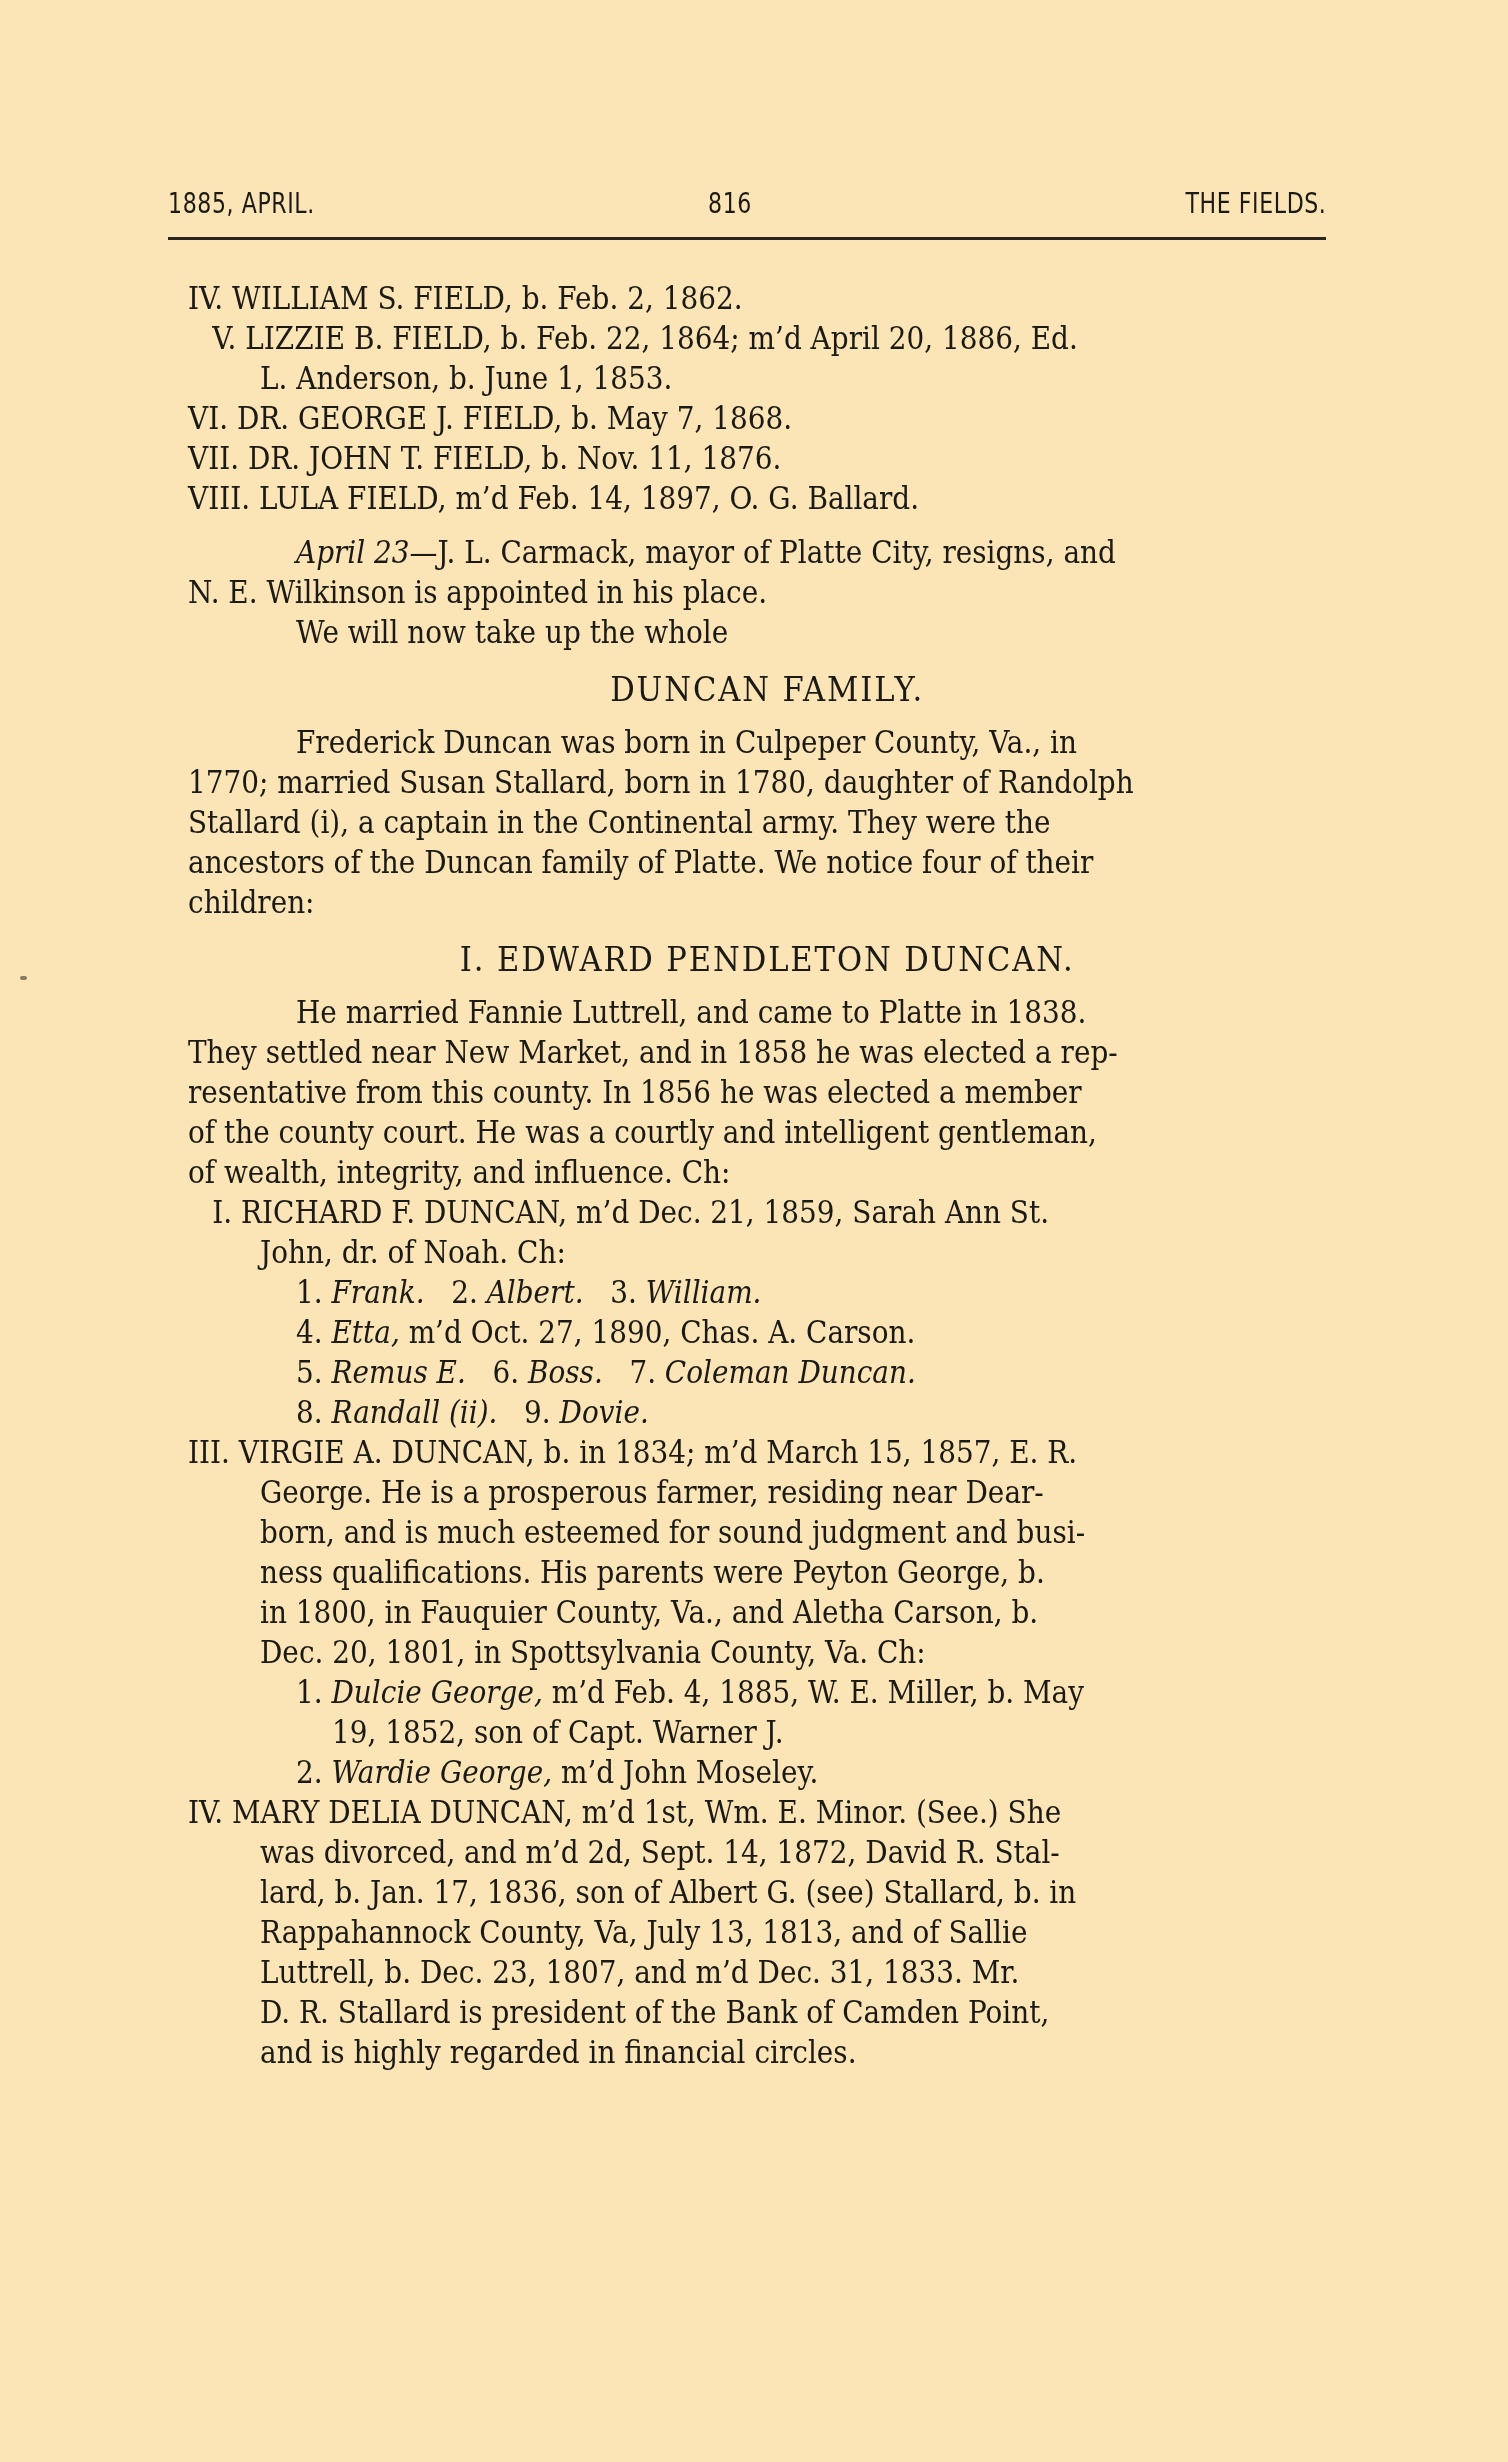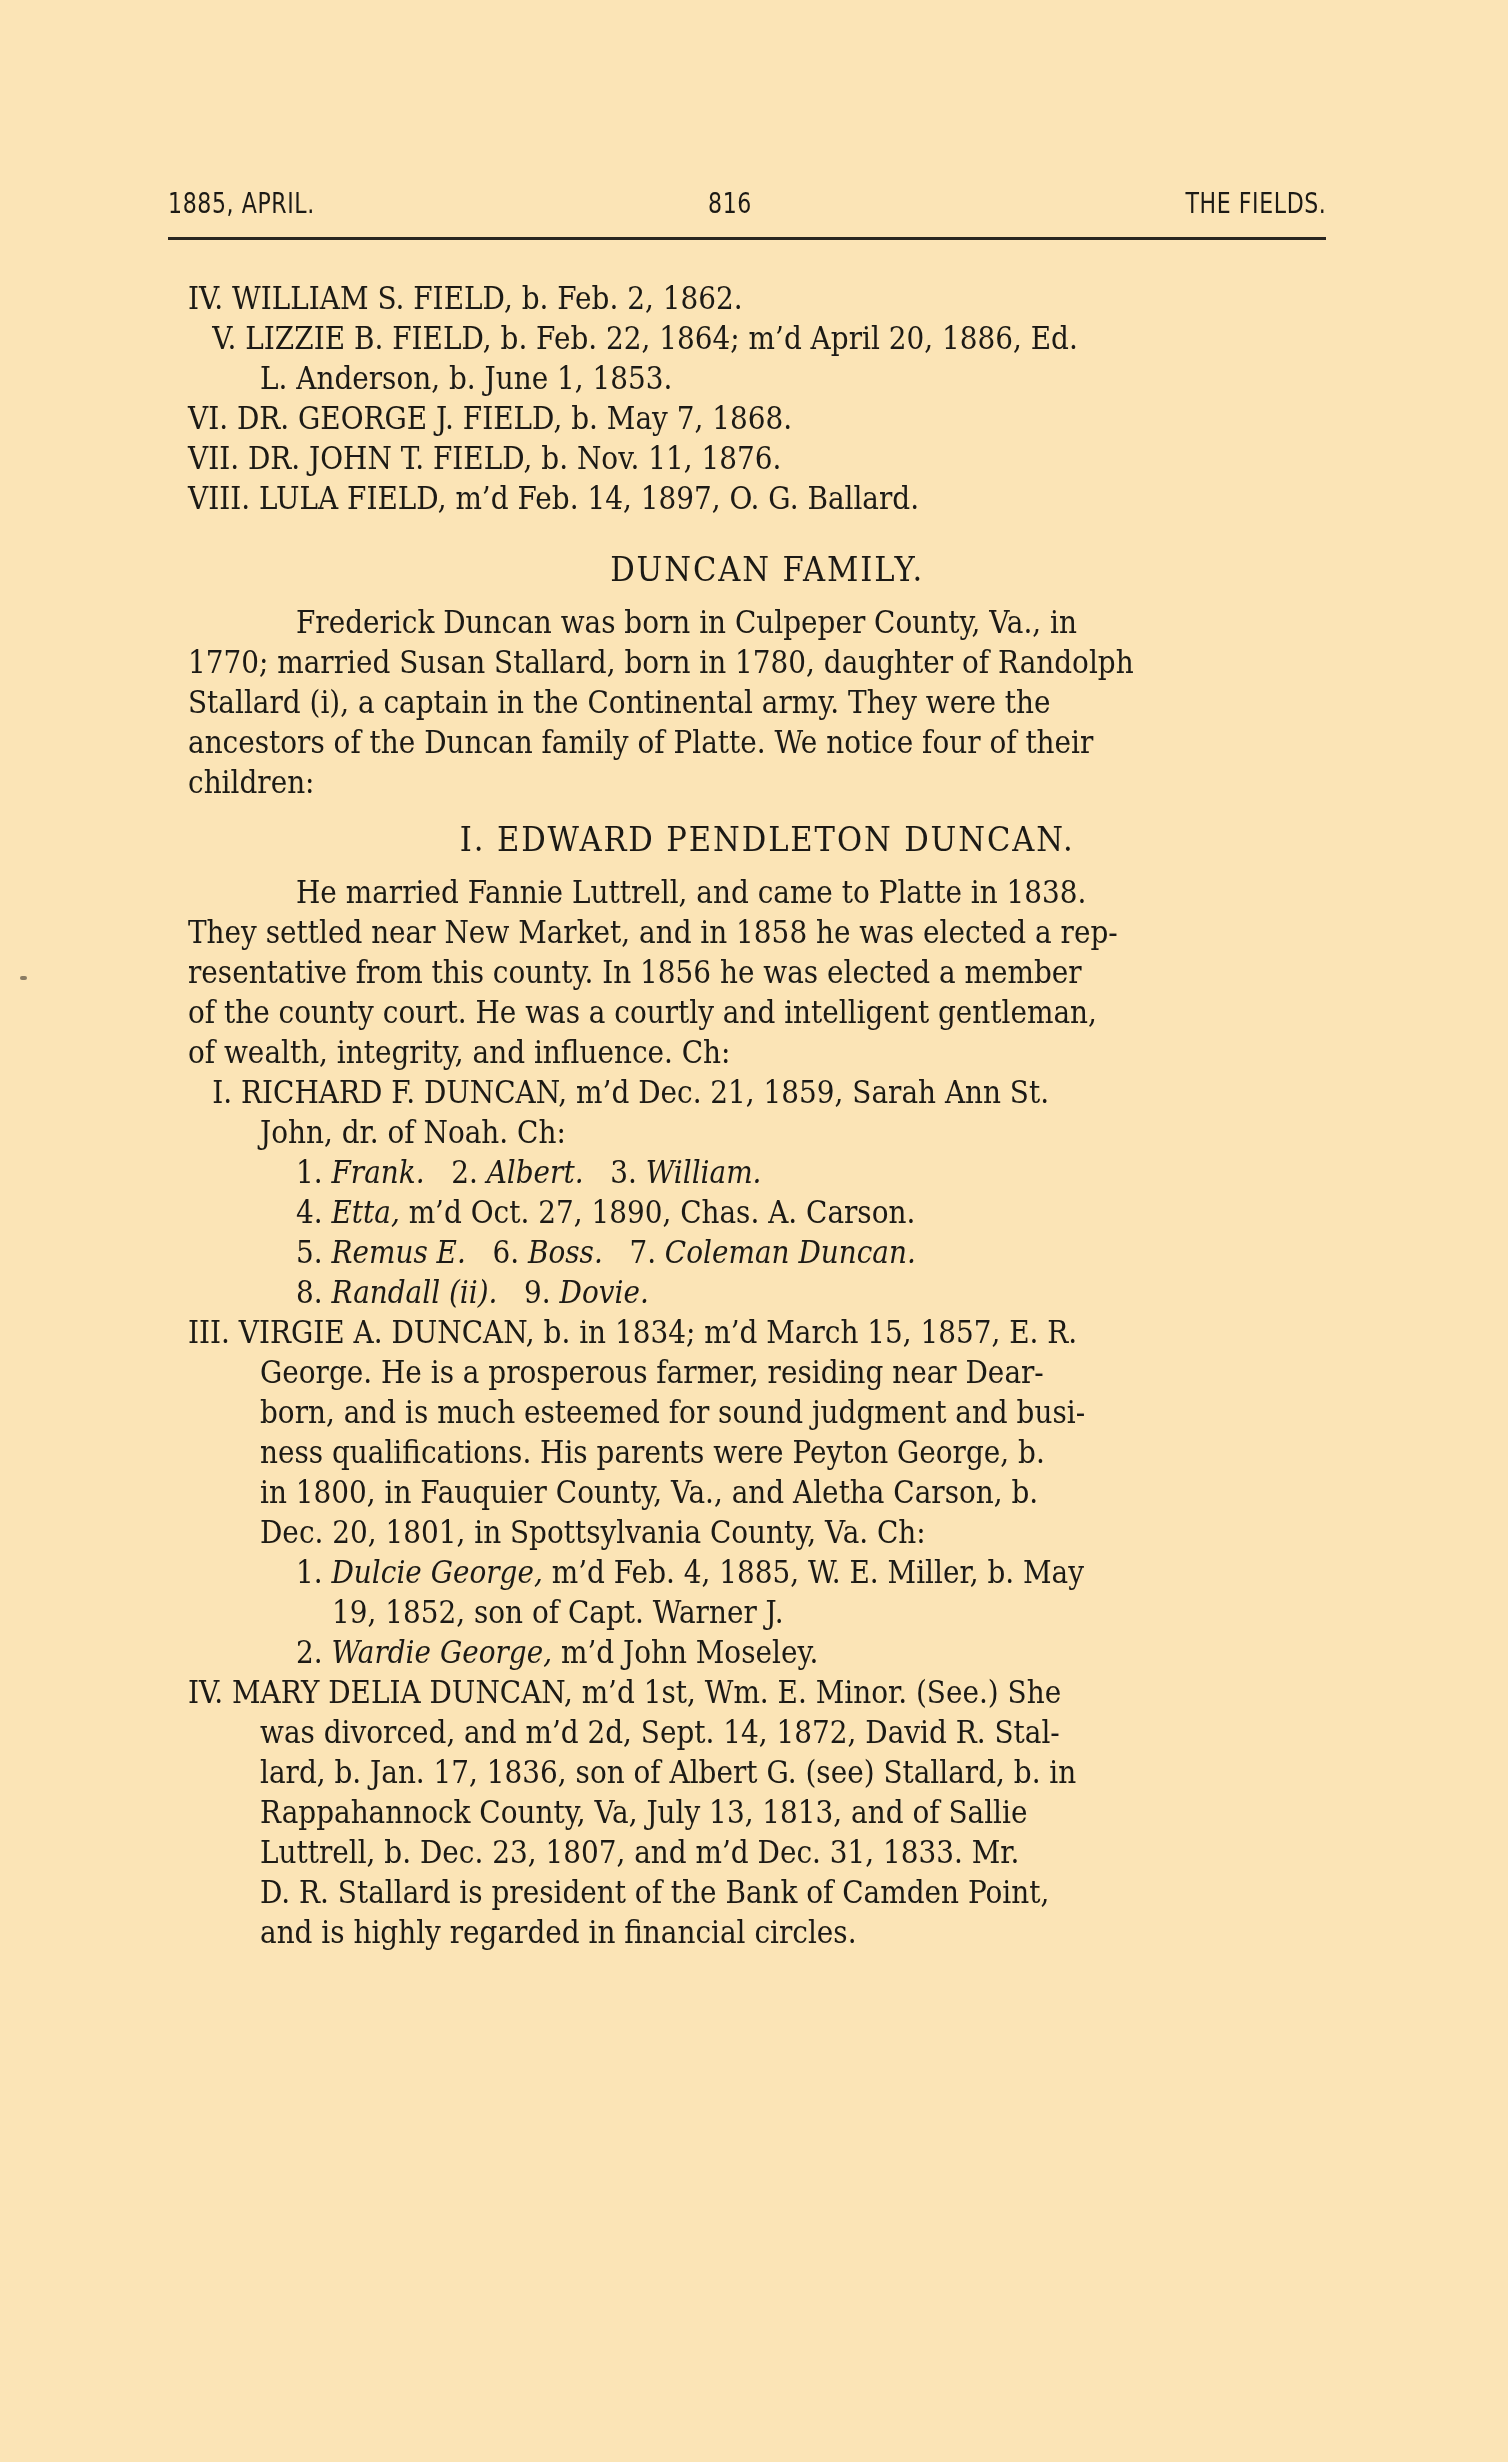--- a/index.html
+++ b/index.html
@@ -107,20 +107,25 @@
       <span class="line ind0"><span>IV.</span> <span>WILLIAM S. FIELD, b. Feb. 2, 1862.</span></span>
       <span class="line indR"><span>V.</span> <span>LIZZIE B. FIELD, b. Feb. 22, 1864; m’d April 20, 1886, Ed.</span></span>
       <span class="line ind1">L. Anderson, b. June 1, 1853.</span>
       <span class="line ind0"><span>VI.</span> <span>DR. GEORGE J. FIELD, b. May 7, 1868.</span></span>
       <span class="line ind0"><span>VII.</span> <span>DR. JOHN T. FIELD, b. Nov. 11, 1876.</span></span>
       <span class="line ind0"><span>VIII.</span> <span>LULA FIELD, m’d Feb. 14, 1897, O. G. Ballard.</span></span>
     </div>
 
     <div class="gap"></div>
 
+    <div>
+      <span class="line ind2"><em>April 23</em><span>—J. L. Carmack, mayor of Platte City, resigns, and</span></span>
+      <span class="line ind0">N. E. Wilkinson is appointed in his place.</span>
+      <span class="line ind2">We will now take up the whole</span>
+    </div>
 
     <div class="line center heading">DUNCAN FAMILY.</div>
 
     <div>
       <span class="line ind2">Frederick Duncan was born in Culpeper County, Va., in</span>
       <span class="line ind0">1770; married Susan Stallard, born in 1780, daughter of Randolph</span>
       <span class="line ind0">Stallard (i), a captain in the Continental army.  They were the</span>
       <span class="line ind0">ancestors of the Duncan family of Platte.  We notice four of their</span>
       <span class="line ind0">children:</span>
     </div>

